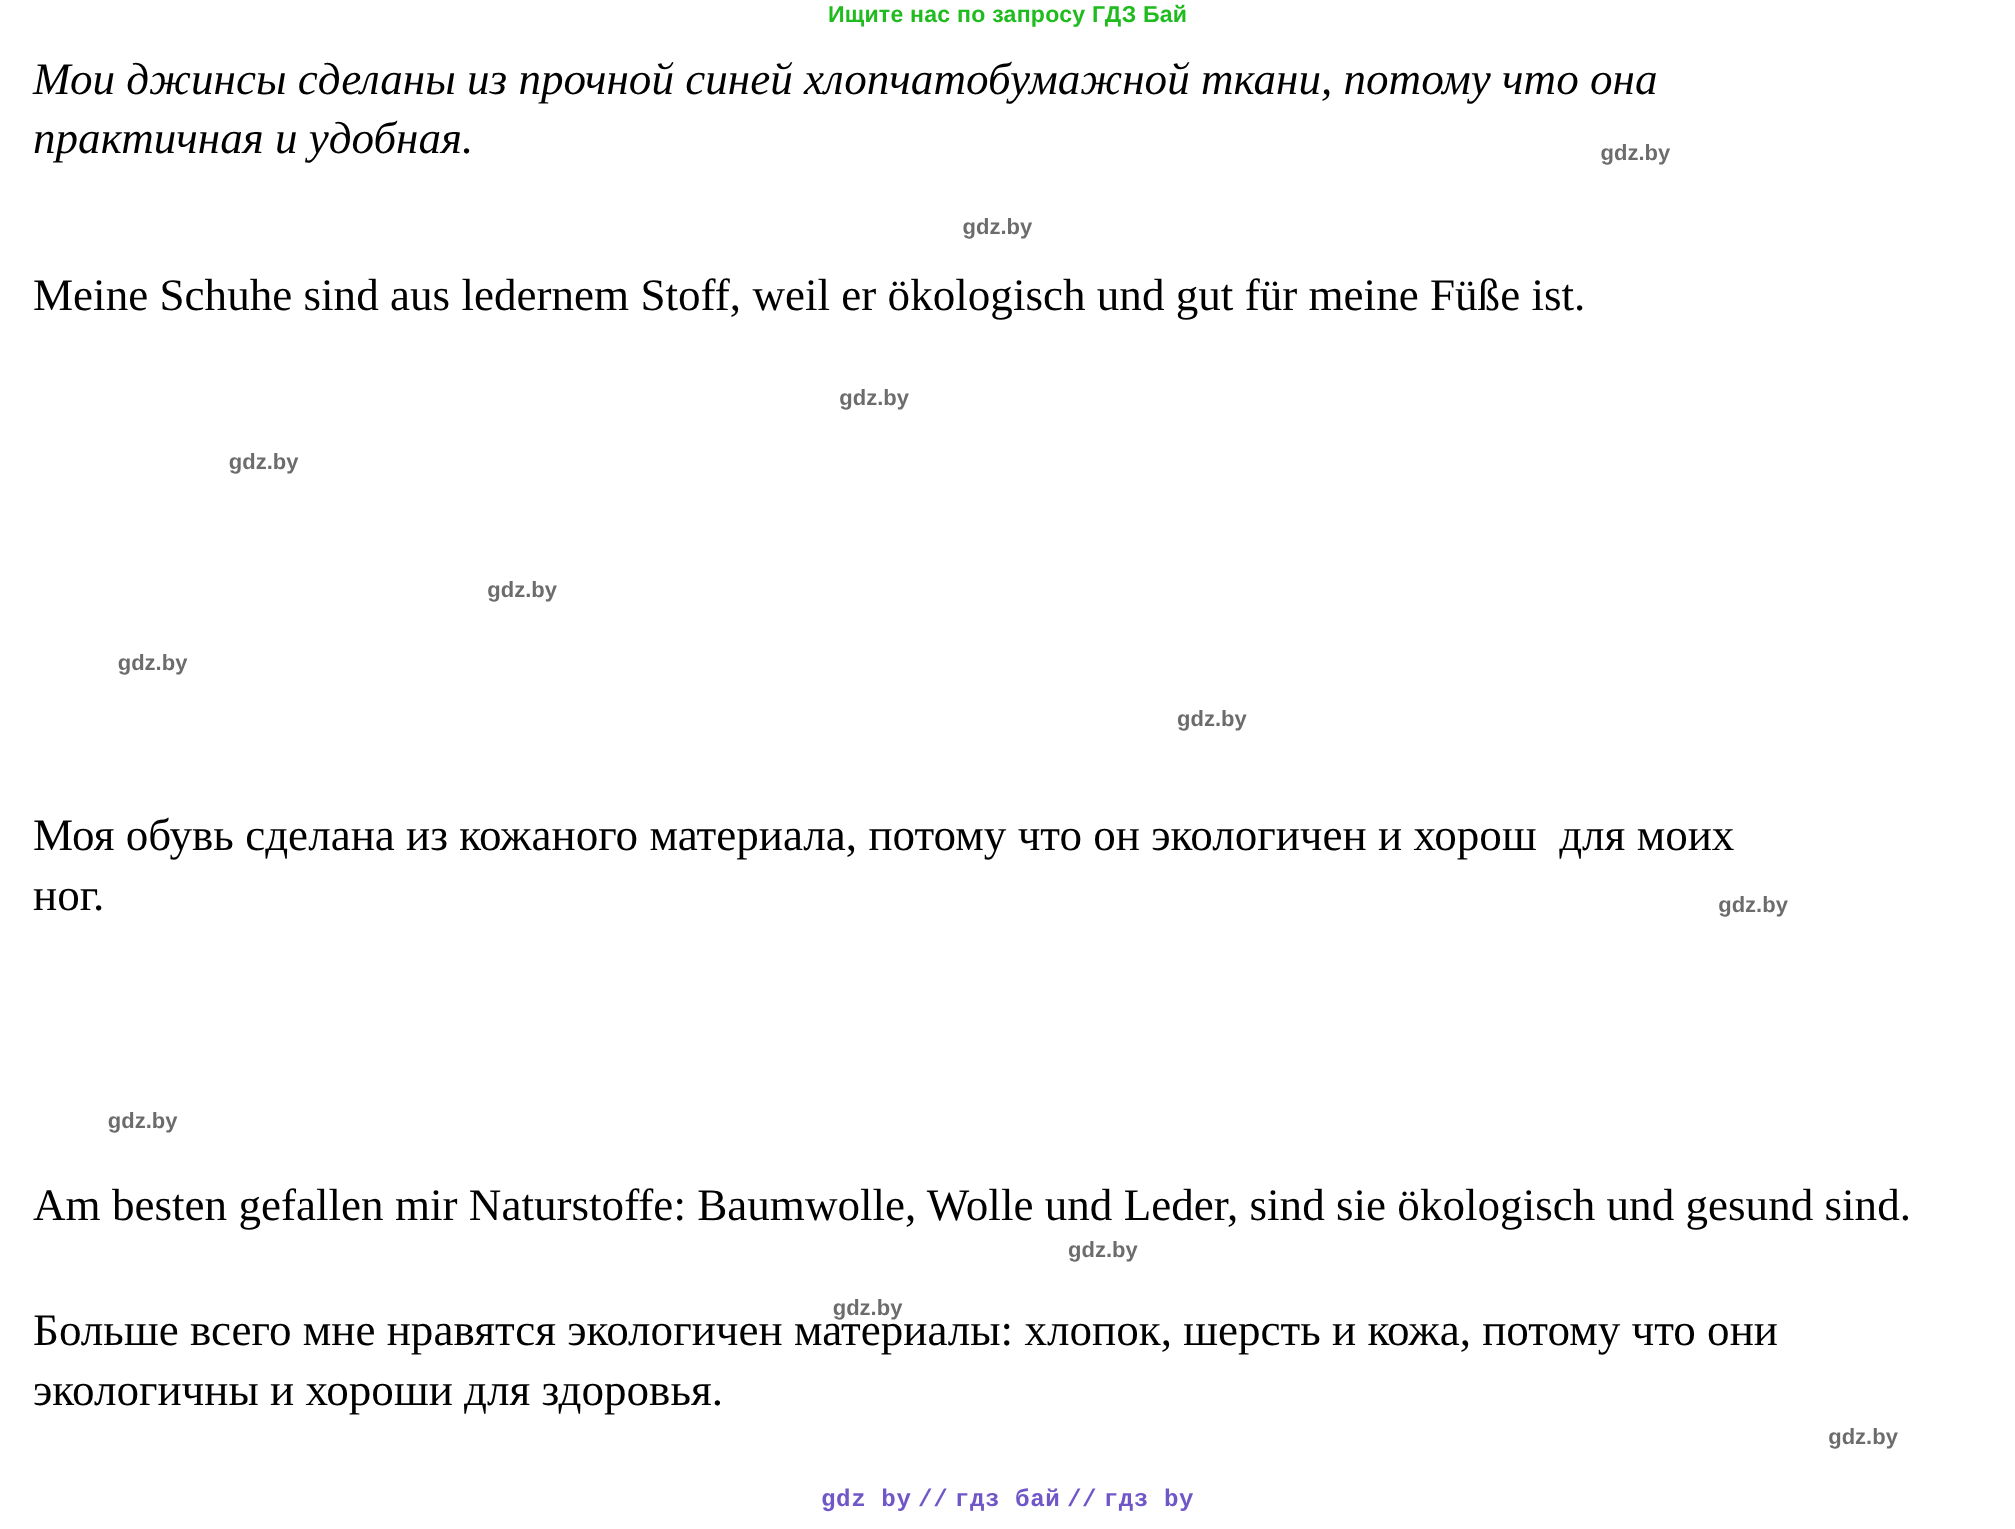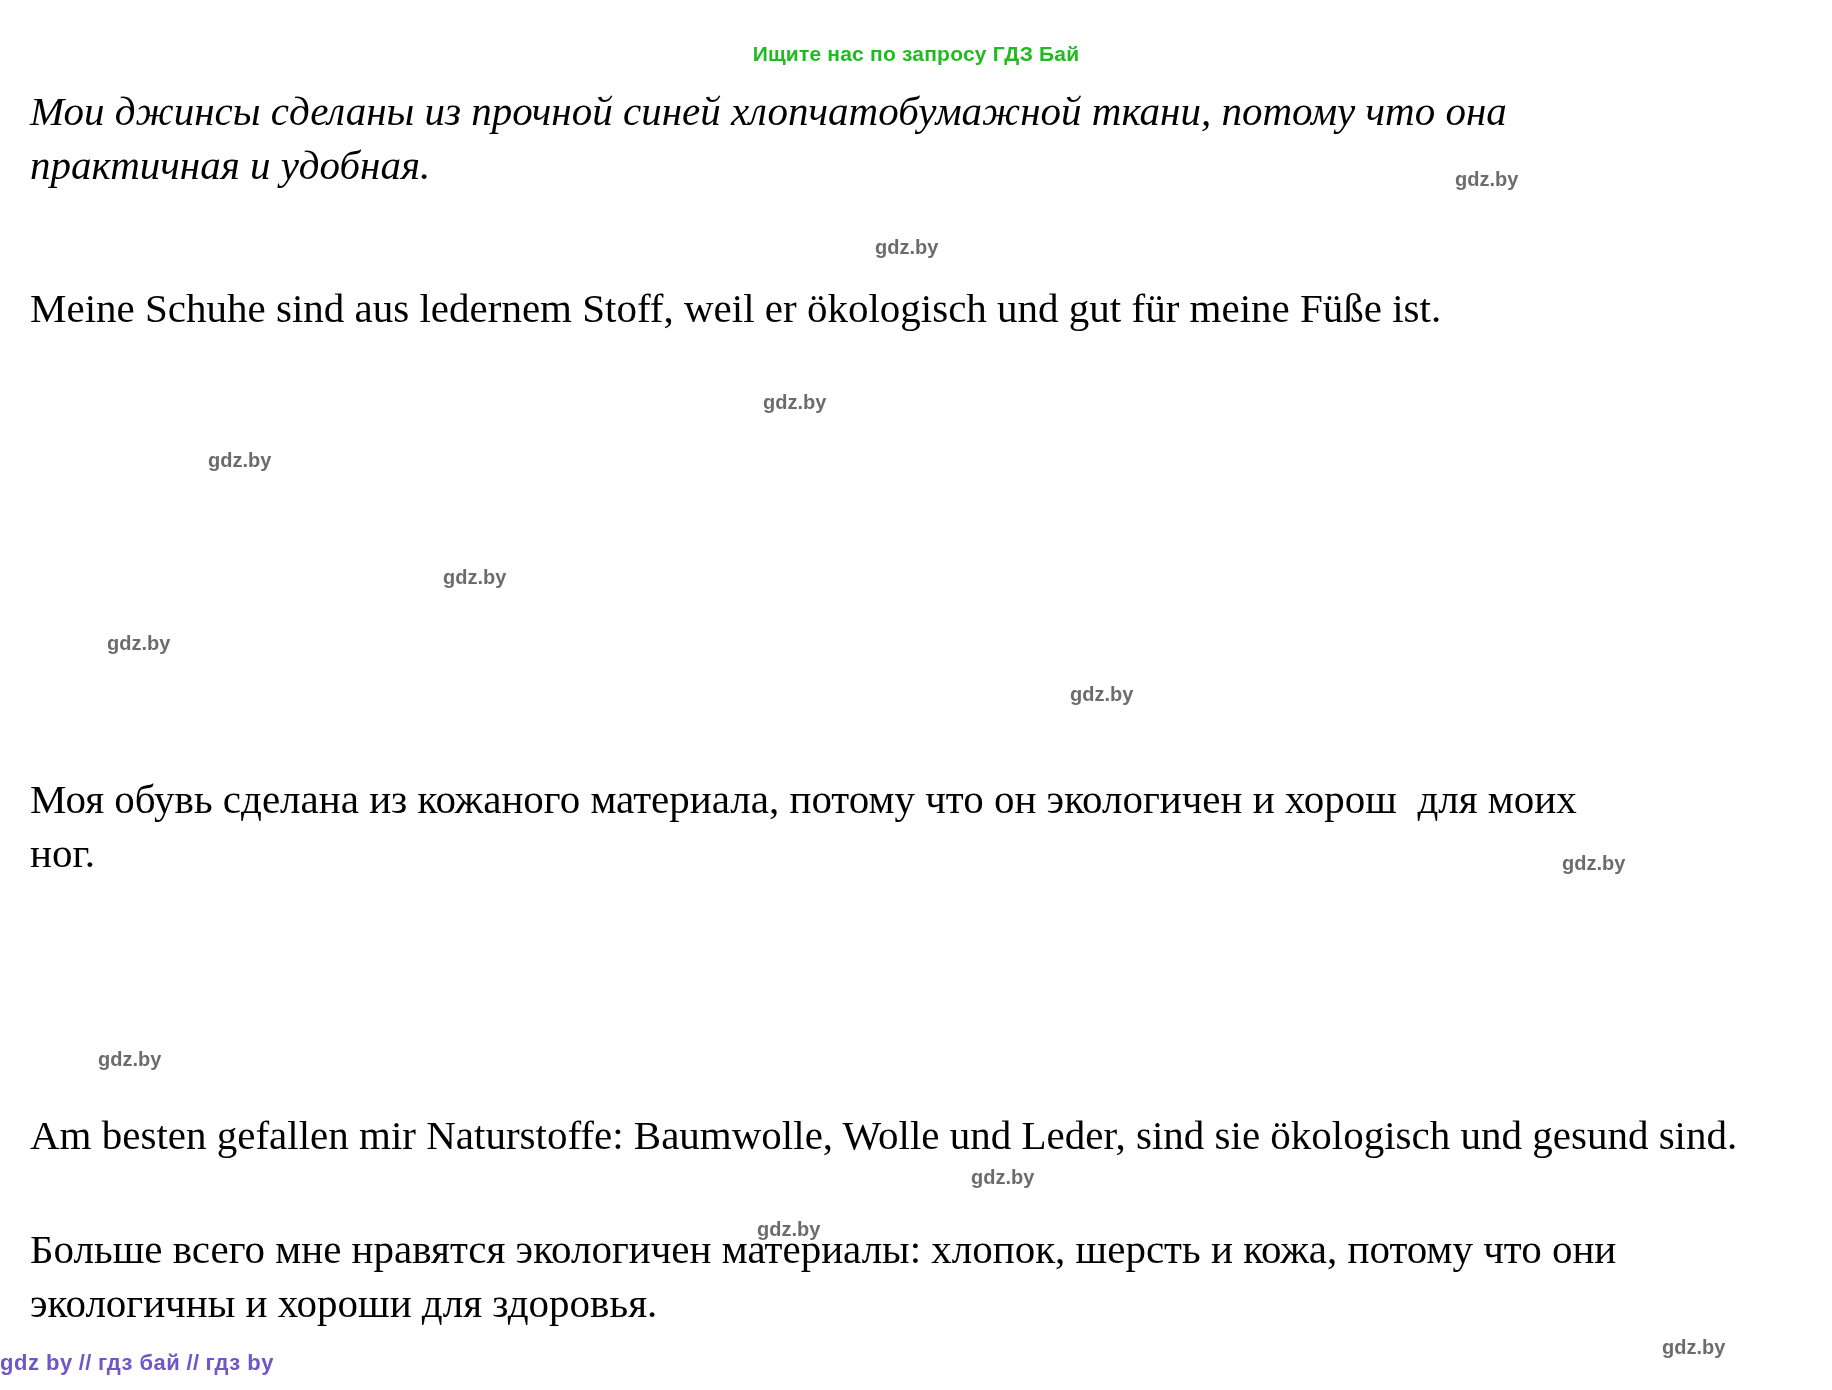--- a/index.html
+++ b/index.html
@@ -11,21 +11,20 @@
     width: 1832px;
     height: 1390px;
     position: relative;
     font-family: "Liberation Serif", serif;
     color: #000000;
     overflow: hidden;
   }
   .page {
     position: absolute;
     inset: 0;
-    margin-top: 40px;
   }
   .top-banner {
     position: absolute;
     top: 2px;
     left: 0;
     width: 100%;
     text-align: center;
     font-family: "Liberation Sans", sans-serif;
     font-size: 21px;
     font-weight: bold;
@@ -48,22 +47,22 @@
     color: #585858;
     opacity: 0.88;
     white-space: nowrap;
     text-align: center;
   }
   .footer {
     position: absolute;
     bottom: 14px;
     left: 0;
     width: 100%;
-    text-align: left;
-    font-family: Liberation Sans, sans-serif;
+    text-align: center;
+    font-family: Liberation Mono, monospace;
     font-size: 22px;
     font-weight: bold;
     color: #6f57c8;
     letter-spacing: 0.5px;
   }
   .footer .sep {
     color: #6f57c8;
     font-weight: bold;
     padding: 0 6px;
   }

